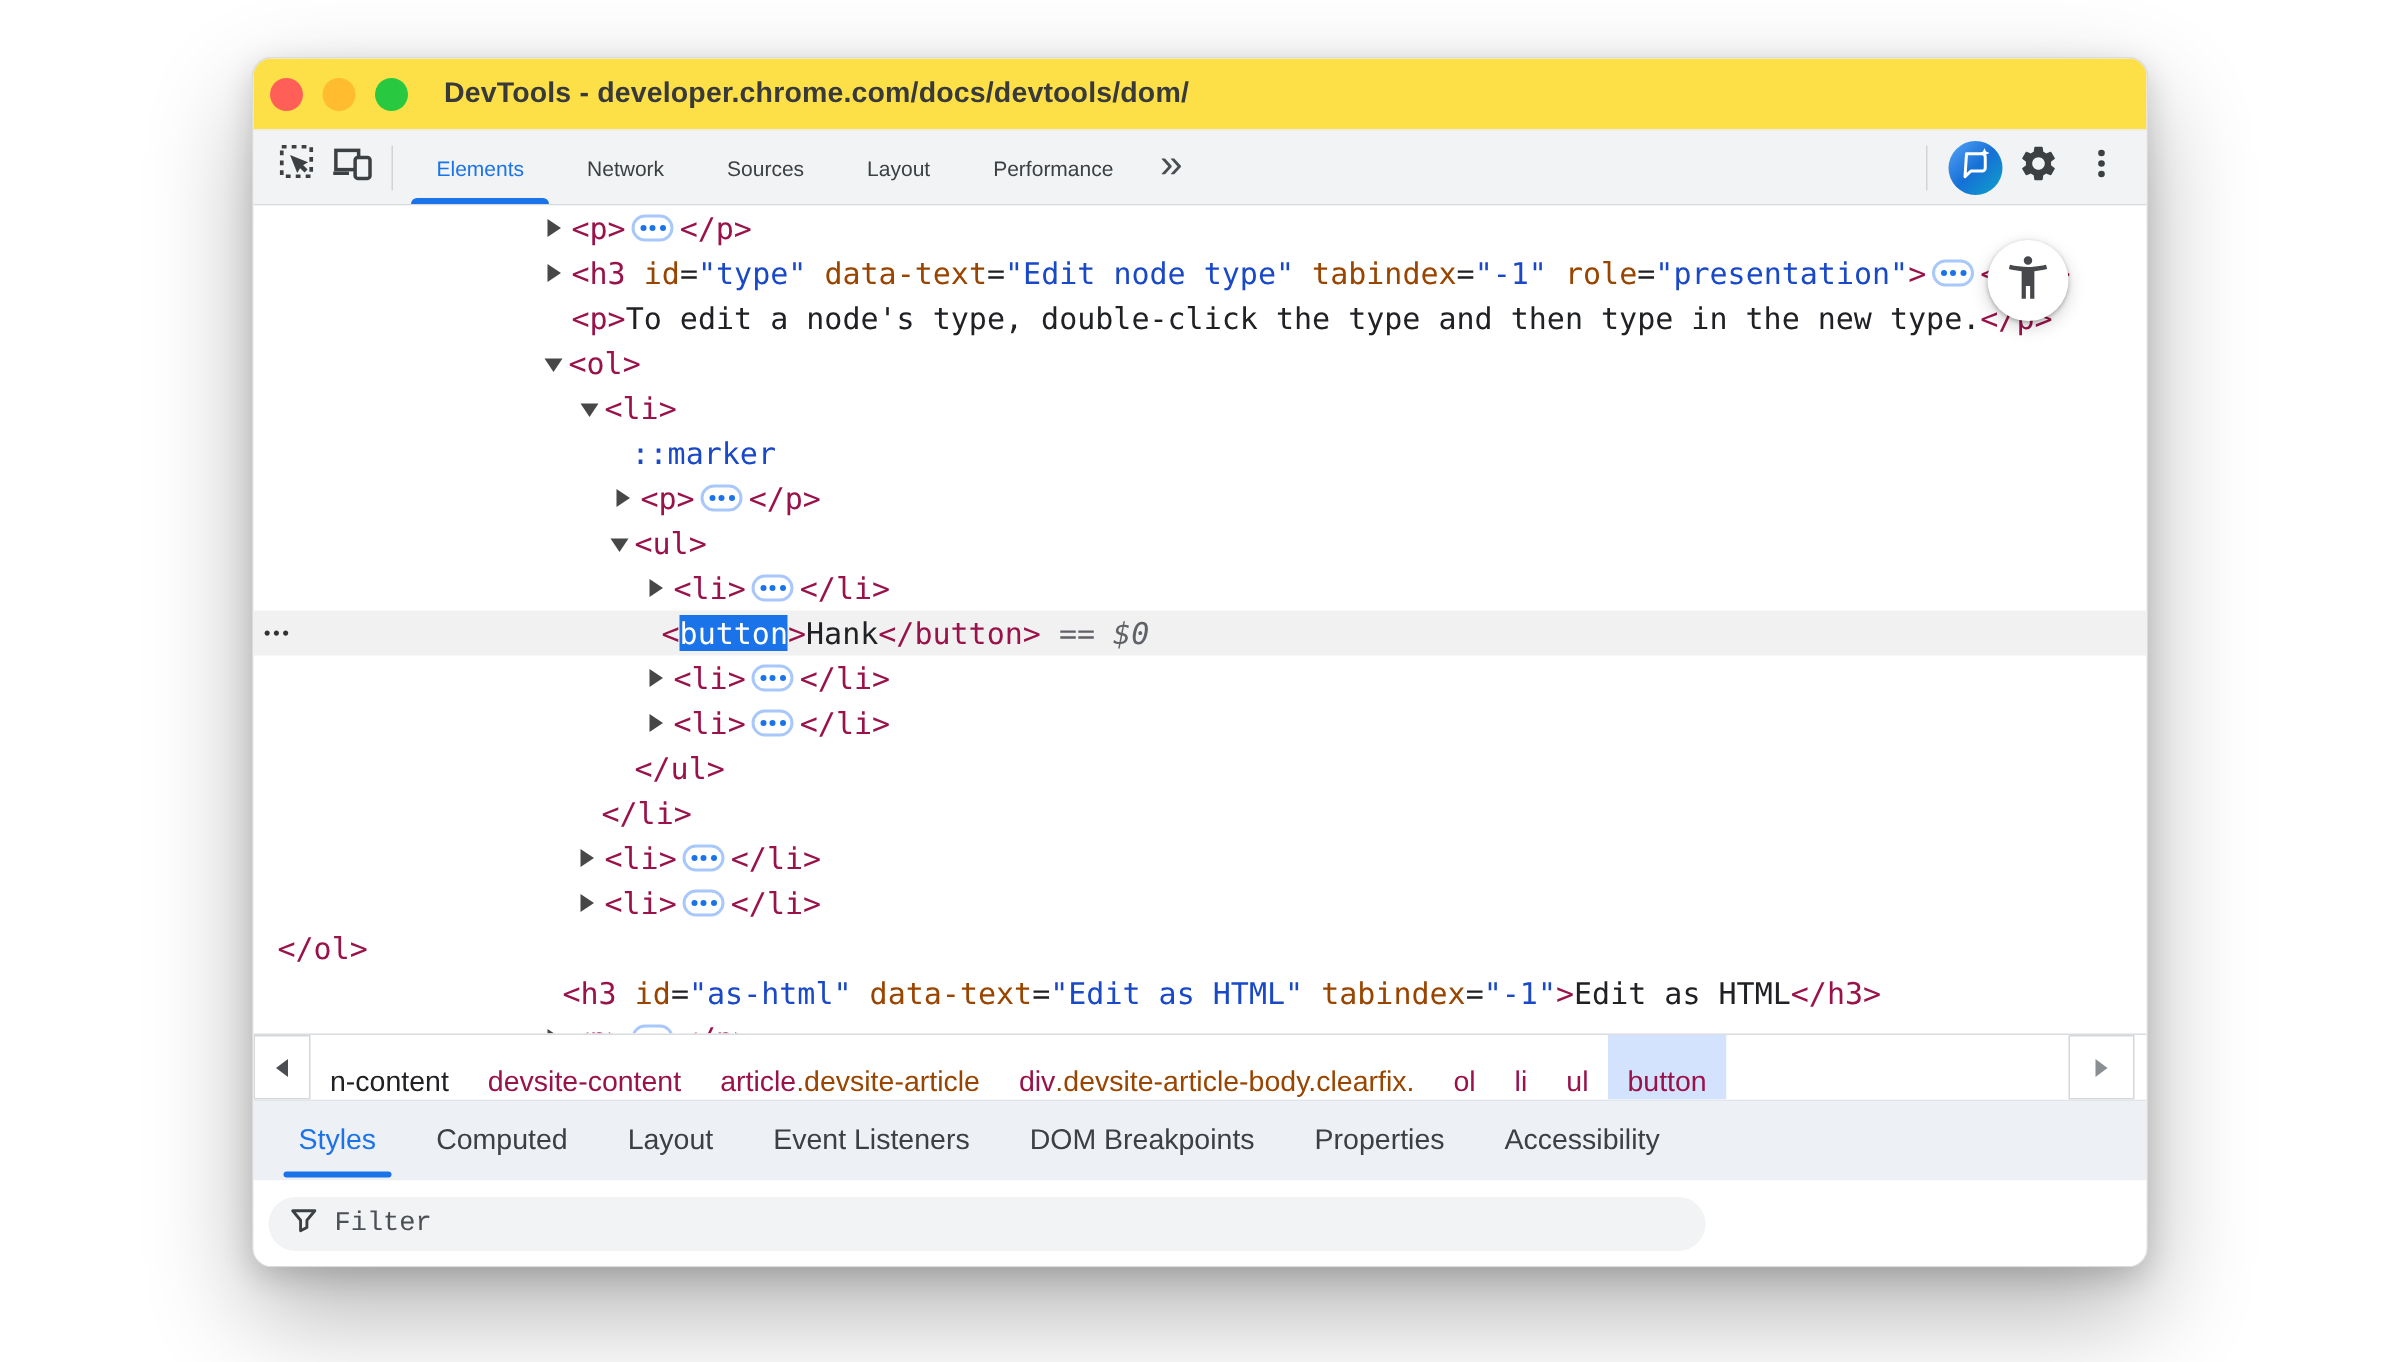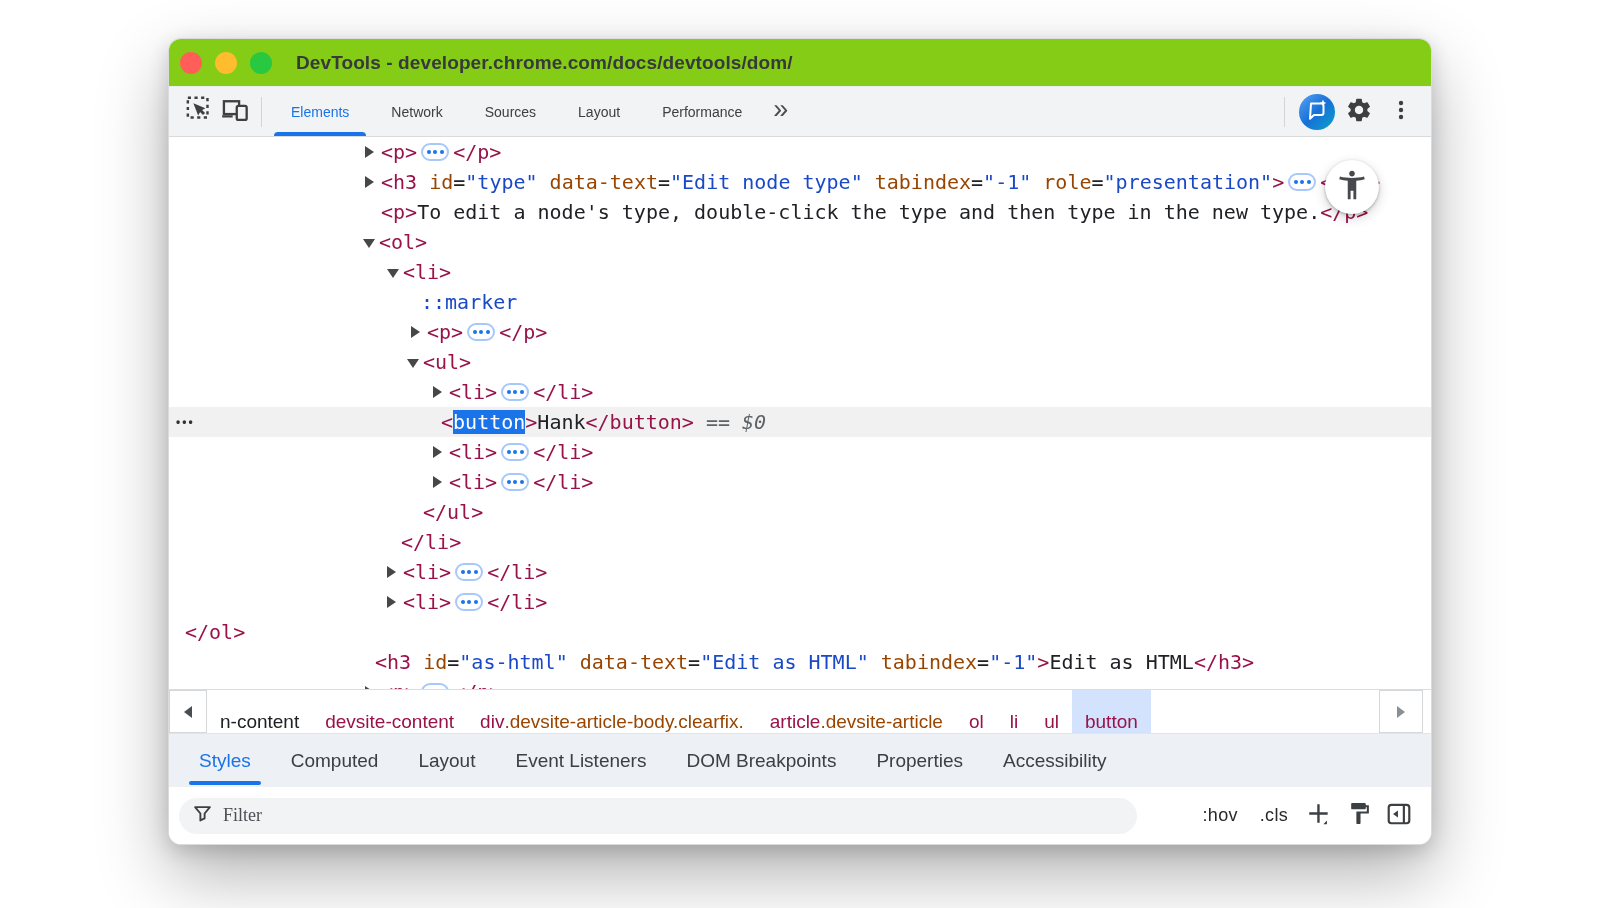--- a/index.html
+++ b/index.html
@@ -10,21 +10,21 @@
   *{box-sizing:border-box; margin:0; padding:0;}
   html,body{width:1600px;height:908px;background:#fff;overflow:hidden;}
   body{font-family:"Liberation Sans", sans-serif;}
 
   .window{position:absolute;left:168px;top:38px;width:1264px;height:807px;background:#fff;
     border-radius:13px;overflow:hidden;display:flex;flex-direction:column;
     border:1px solid rgba(0,0,0,.14);
     box-shadow:0 30px 70px rgba(0,0,0,.30), 0 6px 20px rgba(0,0,0,.16);}
 
   
-  .titlebar{flex:0 0 48px;background:#84cc16;display:flex;align-items:center;padding-left:11px;border-bottom:1px solid #ececec;}
+  .titlebar{flex:0 0 48px;background:#fde047;display:flex;align-items:center;padding-left:11px;border-bottom:1px solid #ececec;}
   .lights{display:flex;gap:13px;}
   .light{width:22px;height:22px;border-radius:50%;}
   .light.red{background:#ff5f57;}
   .light.yellow{background:#febc2e;}
   .light.green{background:#28c840;}
   .title{margin-left:24px;font-size:19px;font-weight:700;color:#38393b;letter-spacing:.1px;}
 
   
   .toolbar{flex:0 0 50px;background:var(--toolbar-bg);display:flex;align-items:center;border-bottom:1px solid #d8dbdd;padding-left:12px;}
   .icon-btn{width:36px;height:36px;display:flex;align-items:center;justify-content:center;flex:0 0 auto;}
@@ -79,21 +79,21 @@
 
   
   .styles-tabbar{flex:0 0 54px;background:#edf0f4;display:flex;align-items:stretch;padding-left:10px;font-size:19px;border-top:1px solid #e1e4e8;}
   .stab{position:relative;display:flex;align-items:center;margin:0 10px;padding:0 10px;color:#3c4043;}
   .stab.active{color:var(--accent);}
   .stab.active::after{content:"";position:absolute;left:0;right:0;bottom:2px;height:4px;border-radius:4px;background:var(--accent);}
 
   
   .filter-bar{flex:1 0 57px;background:#fff;display:flex;align-items:center;padding:0 10px;}
   .filter-input-wrap{width:958px;height:36px;background:#f1f3f4;border-radius:18px;display:flex;align-items:center;padding:0 14px;gap:11px;flex:0 0 auto;}
-  .filter-input-wrap input{border:none;background:transparent;outline:none;font-size:18px;color:#202124;width:100%;font-family:Liberation Serif, serif;}
+  .filter-input-wrap input{border:none;background:transparent;outline:none;font-size:18px;color:#202124;width:100%;font-family:Liberation Mono, monospace;}
   .filter-input-wrap input::placeholder{color:#4c5055;opacity:1;}
   .filter-right{margin-left:auto;display:flex;align-items:center;gap:4px;padding-right:4px;}
   .text-btn{font-size:18px;color:#28292b;padding:0 9px;letter-spacing:.3px;}
 </style>
 </head>
 <body>
 
 <div class="window">
 
   <div class="titlebar">
@@ -200,26 +200,26 @@
       <span class="tri-left"></span>
     </div>
     <div class="crumbs">
         <div class="crumb">
           <span class="part part-text">n-content</span>
         </div>
         <div class="crumb">
           <span class="part part-tag">devsite-content</span>
         </div>
         <div class="crumb">
+          <span class="part part-tag">article</span>
+          <span class="part part-class">.devsite-article</span>
+        </div>
+        <div class="crumb">
           <span class="part part-tag">div</span>
           <span class="part part-class">.devsite-article-body.clearfix.</span>
-        </div>
-        <div class="crumb">
-          <span class="part part-tag">article</span>
-          <span class="part part-class">.devsite-article</span>
         </div>
         <div class="crumb">
           <span class="part part-tag">ol</span>
         </div>
         <div class="crumb">
           <span class="part part-tag">li</span>
         </div>
         <div class="crumb">
           <span class="part part-tag">ul</span>
         </div>
@@ -244,43 +244,15 @@
 
   <div class="filter-bar">
     <div class="filter-input-wrap">
       <span>
         <svg width="19" height="19" viewBox="0 0 18 18">
           <path d="M2 3 h14 L11 9 v4.6 L7 15.6 V9 Z" fill="none" stroke="#3c4043" stroke-width="1.8" stroke-linejoin="round"></path>
         </svg>
       </span>
       <input type="text" placeholder="Filter" style="">
     </div>
-    <div class="filter-right">
-      <span class="text-btn">:hov</span>
-      <span class="text-btn">.cls</span>
-      <div class="icon-btn">
-        <span>
-          <svg width="26" height="26" viewBox="0 0 24 24">
-            <path d="M11.5 3 v17 M3 11.5 h17" stroke="#3c4043" stroke-width="2.2"></path>
-            <path d="M21 21 l-6 0 6 -6 z" fill="#3c4043" transform="translate(-1,1) scale(0.55) translate(16,16)"></path>
-          </svg>
-        </span>
-      </div>
-      <div class="icon-btn">
-        <span>
-          <svg width="25" height="25" viewBox="0 0 24 24" fill="#3c4043">
-            <path d="M18 4V3c0-.55-.45-1-1-1H5c-.55 0-1 .45-1 1v4c0 .55.45 1 1 1h12c.55 0 1-.45 1-1V6h1v4H9v11c0 .55.45 1 1 1h2c.55 0 1-.45 1-1v-9h8V4h-3z"></path>
-          </svg>
-        </span>
-      </div>
-      <div class="icon-btn">
-        <span>
-          <svg width="26" height="26" viewBox="0 0 24 24">
-            <rect x="2.5" y="3.5" width="19" height="17" rx="2.5" fill="none" stroke="#3c4043" stroke-width="2"></rect>
-            <path d="M16.5 3.5 v17" stroke="#3c4043" stroke-width="2"></path>
-            <path d="M6.5 12 l4.5 -3.2 v6.4 z" fill="#3c4043"></path>
-          </svg>
-        </span>
-      </div>
-    </div>
   </div>
 
 </div>
 
 </body></html>

